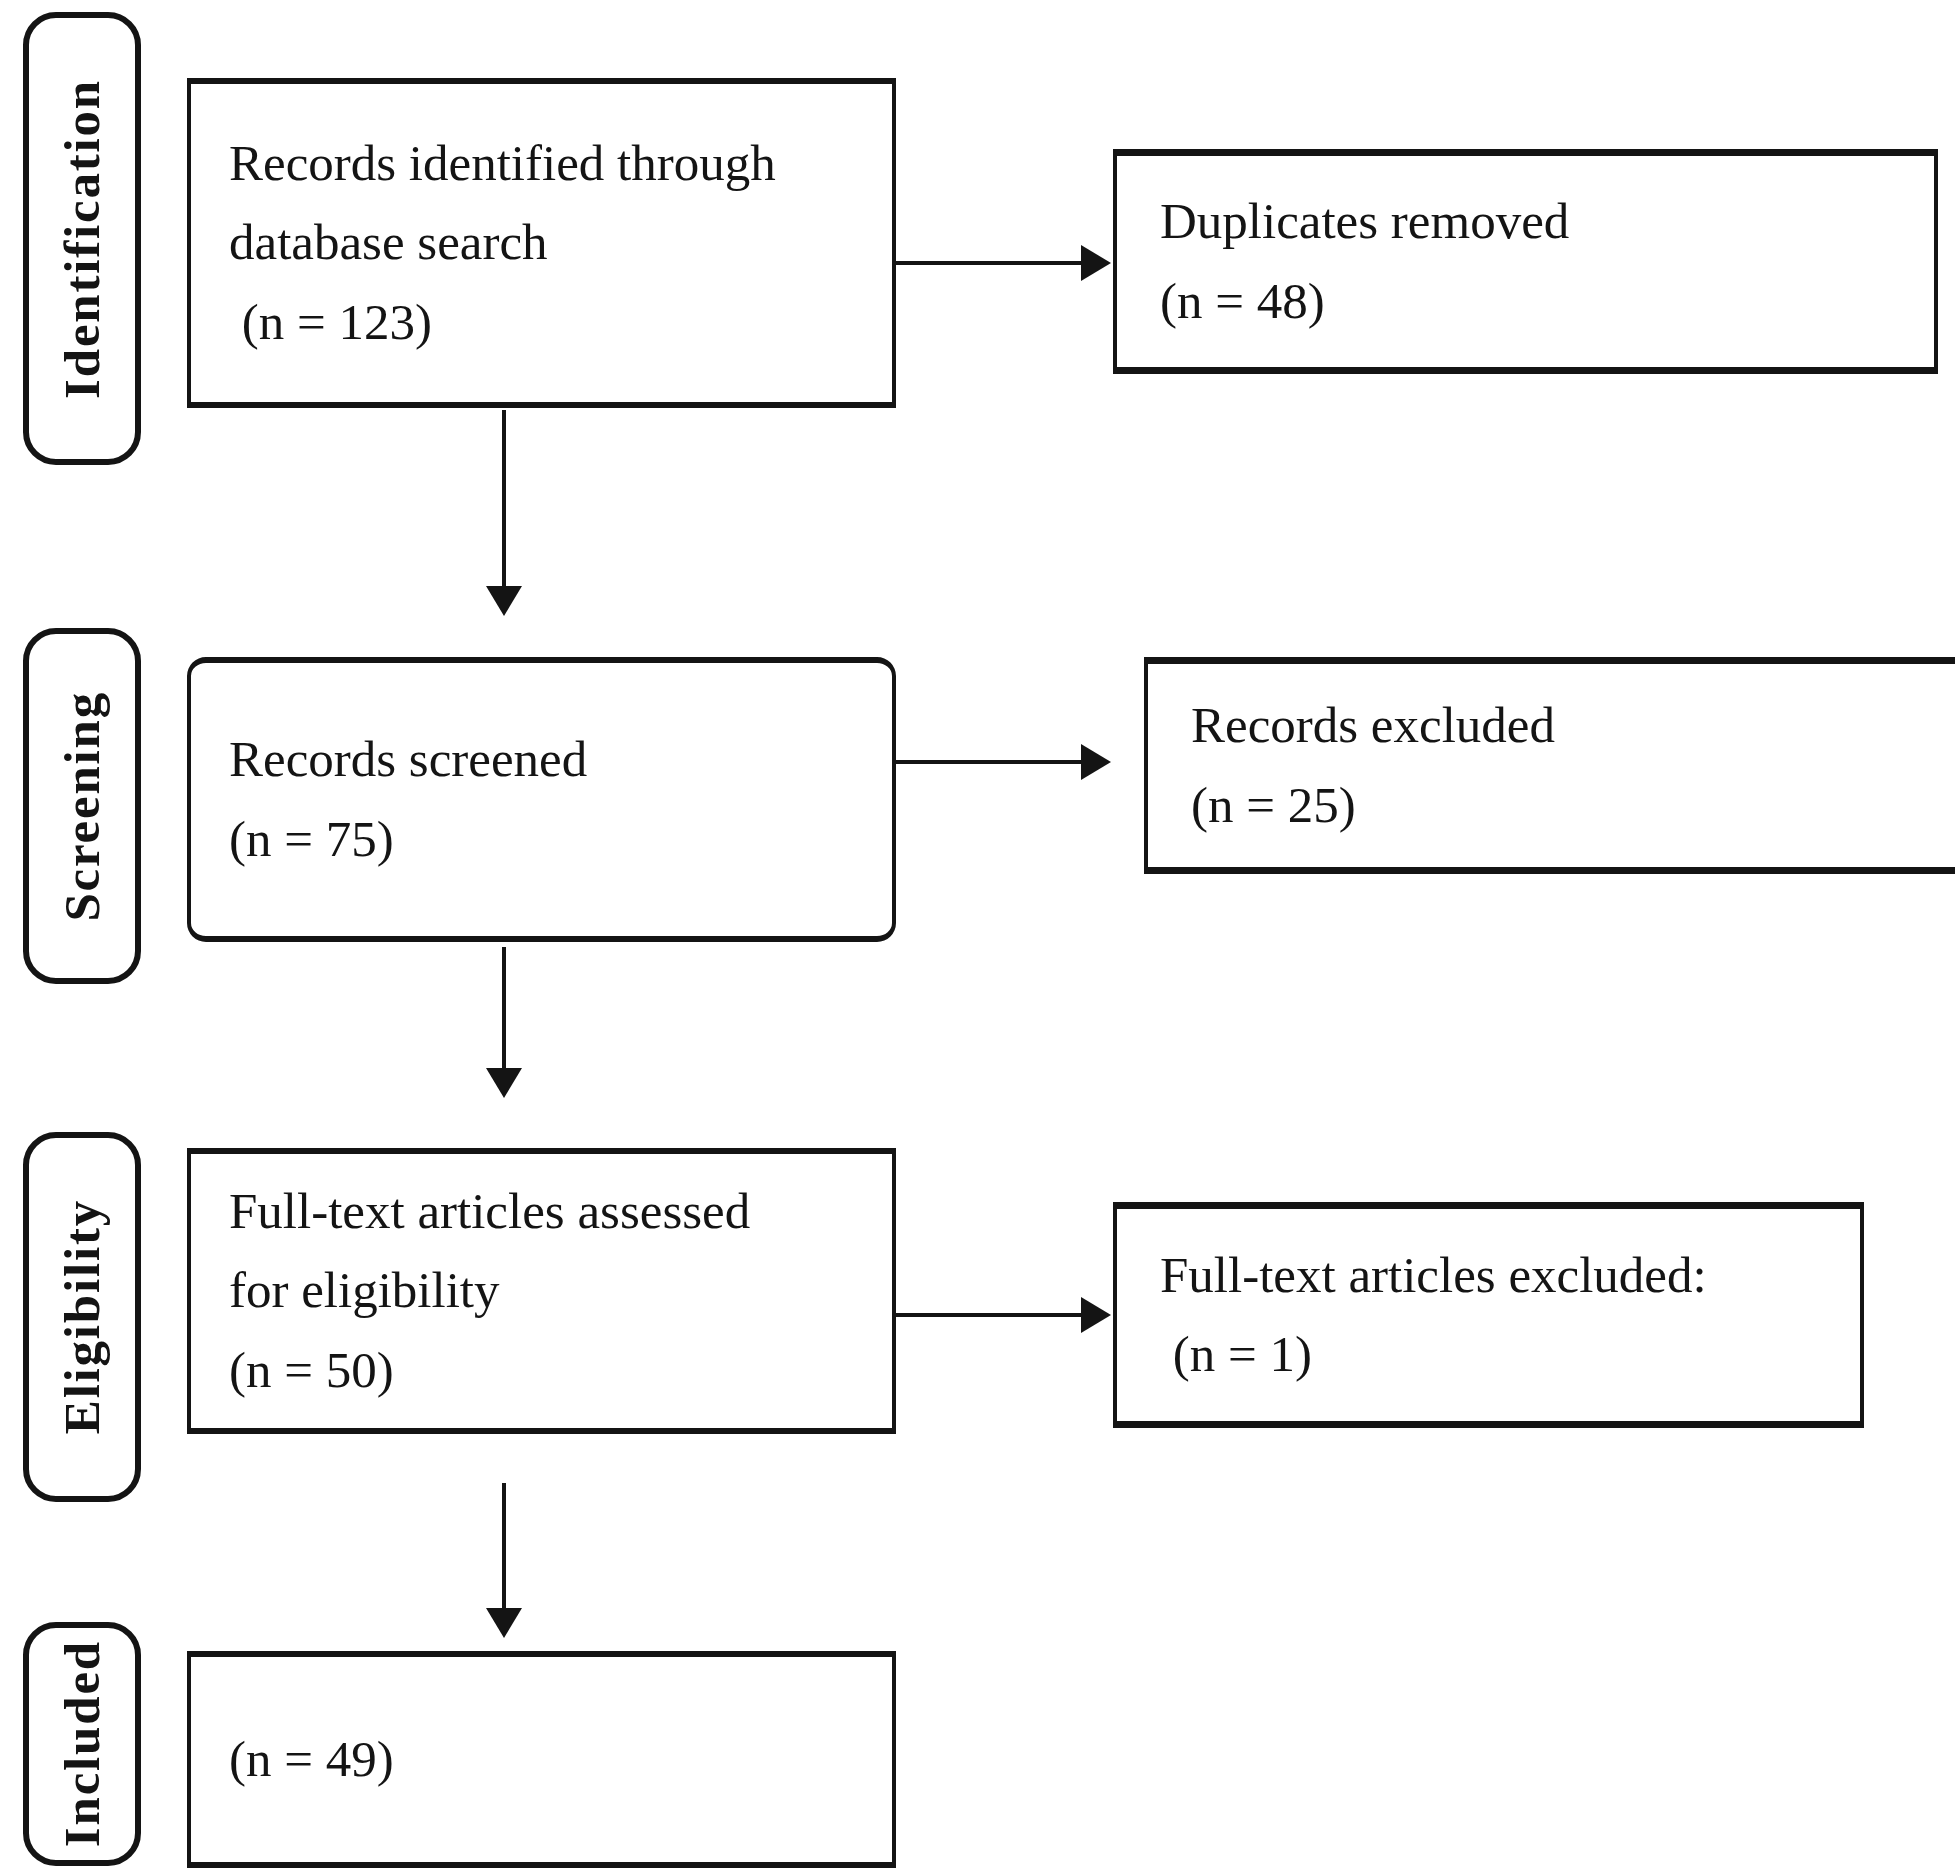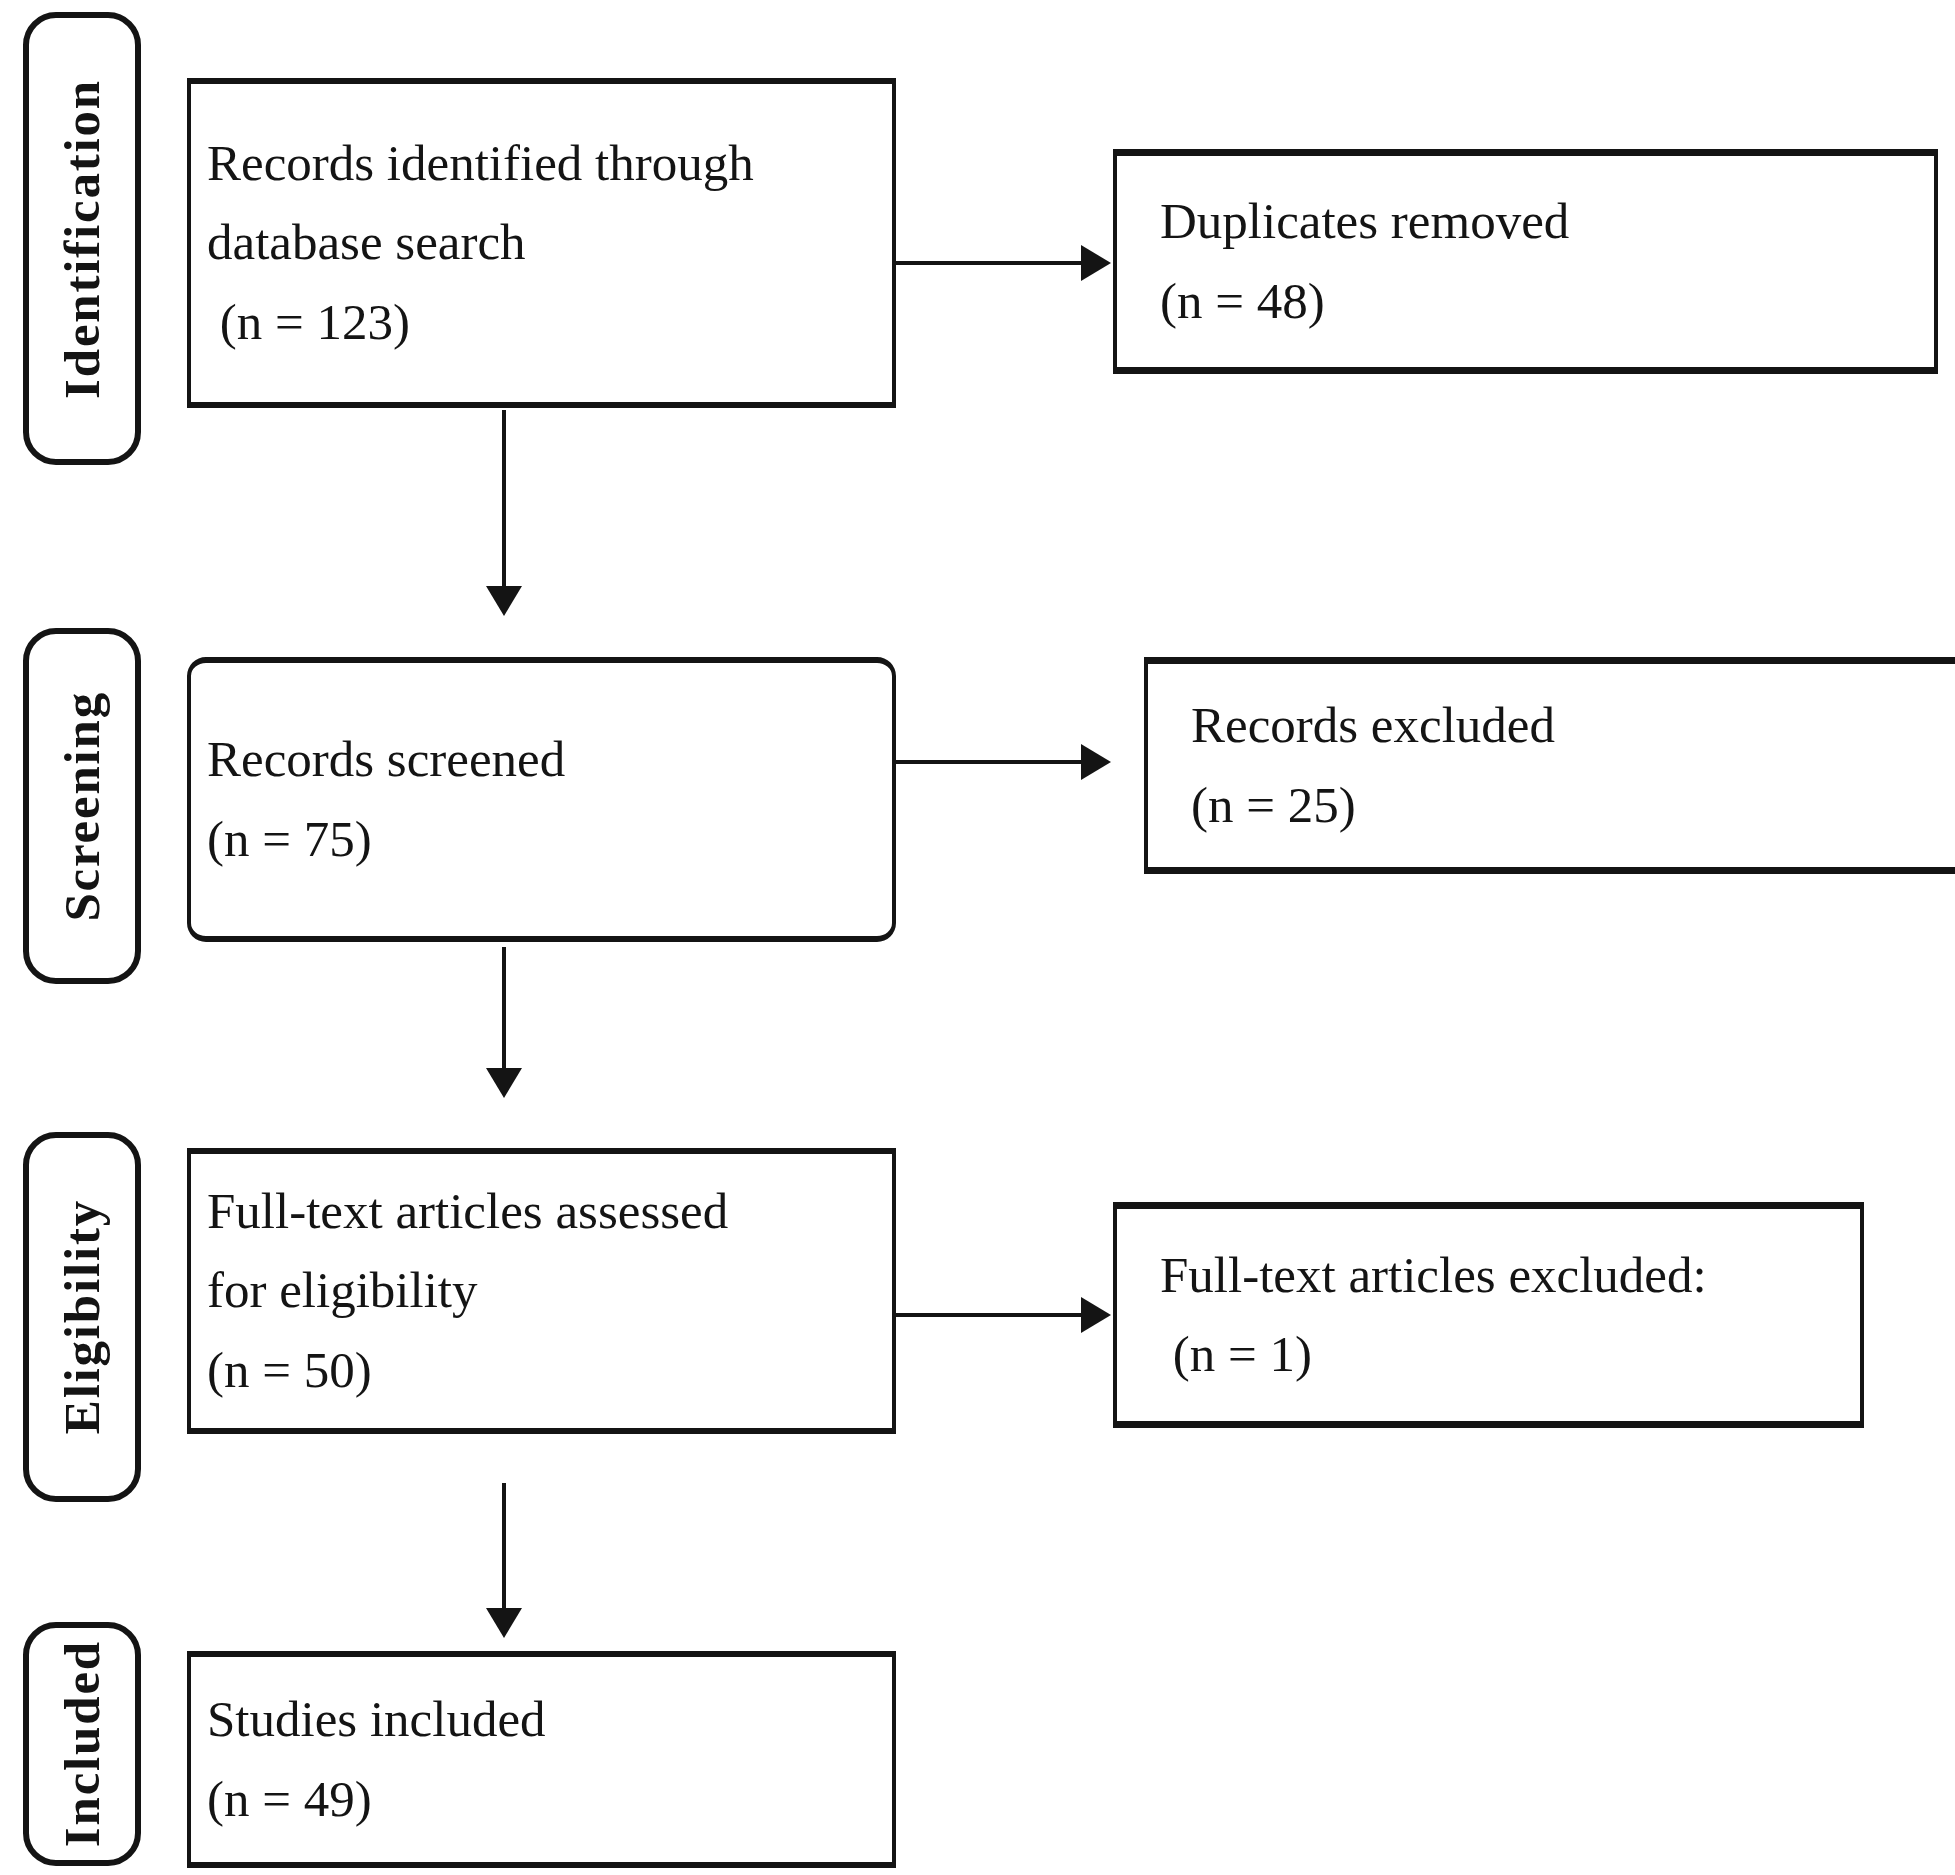--- a/index.html
+++ b/index.html
@@ -36,21 +36,21 @@
     position: absolute;
     background: #ffffff;
     border-style: solid;
     border-color: #141414;
     box-sizing: border-box;
     display: flex;
     flex-direction: column;
     justify-content: center;
     align-items: flex-start;
   }
-  .node.main  { border-width: 6px 4.9px; padding-left: 16px; }
+  .node.main  { border-width: 6px 4.9px; padding-left: 38px; }
   .node.side  { border-width: 7.3px 4.9px; padding-left: 43px; }
   .node .line {
     font-size: 51px;
     line-height: 1.55;
     white-space: pre;
   }
   
   .hline { position: absolute; height: 4.3px; background: #141414; }
   .vline { position: absolute; width: 4.3px;  background: #141414; }
   .head-right {
@@ -98,21 +98,20 @@
     <div class="line">(n = 75)</div>
   </div>
 
   <div class="node main" style="left:187px; top:1148px; width:709px; height:286px;">
     <div class="line">Full-text articles assessed</div>
     <div class="line">for eligibility</div>
     <div class="line">(n = 50)</div>
   </div>
 
   <div class="node main" style="left:187px; top:1651px; width:709px; height:217px;">
-    <div class="line">Studies included</div>
     <div class="line">(n = 49)</div>
   </div>
 
   <div class="node side" style="left:1113px; top:149px; width:825px; height:225px;">
     <div class="line">Duplicates removed</div>
     <div class="line">(n = 48)</div>
   </div>
 
   <div class="node side" style="left:1144px; top:657px; width:825px; height:217px;">
     <div class="line">Records excluded</div>

